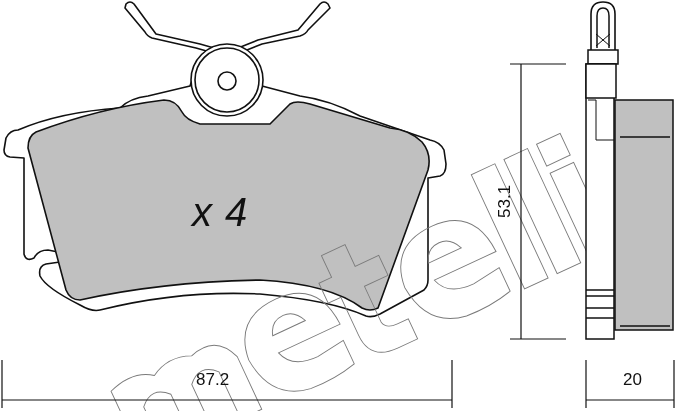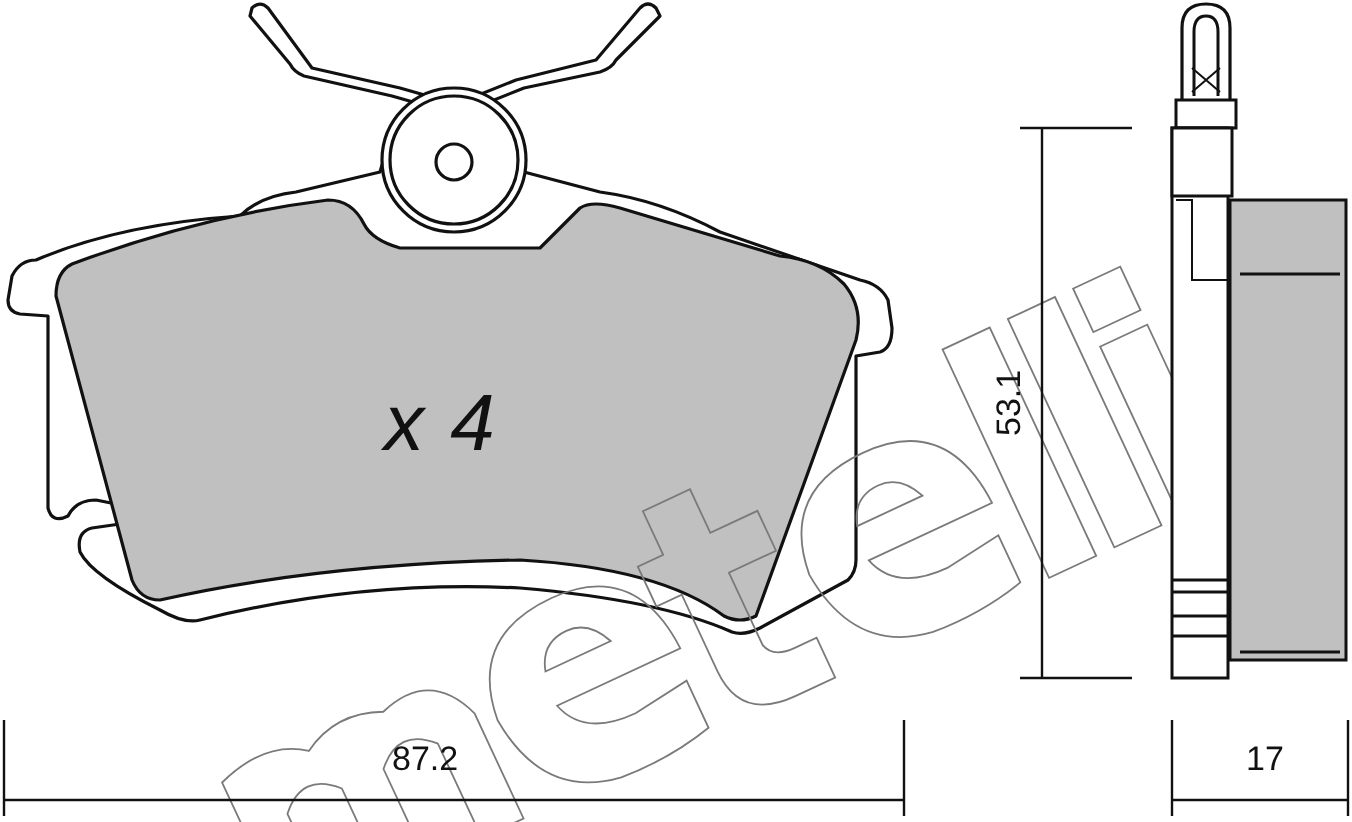--- a/index.html
+++ b/index.html
@@ -96,13 +96,13 @@
 
     <line x1="586" y1="360" x2="586" y2="408"></line>
     <line x1="674" y1="360" x2="674" y2="408"></line>
     <line x1="586" y1="400" x2="674" y2="400"></line>
   </g>
 </svg>
 
 <div class="lbl qty">x 4</div>
 <div class="lbl dim-w">87.2</div>
 <div class="lbl dim-h">53.1</div>
-<div class="lbl dim-t">17</div>
+<div class="lbl dim-t">20</div>
 
 </body></html>

